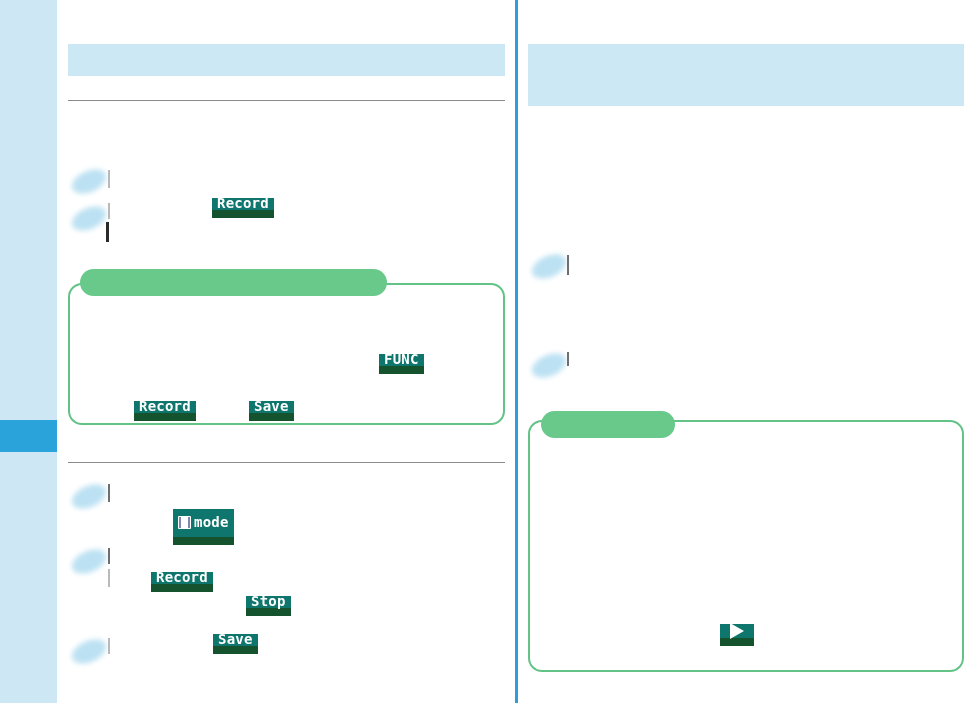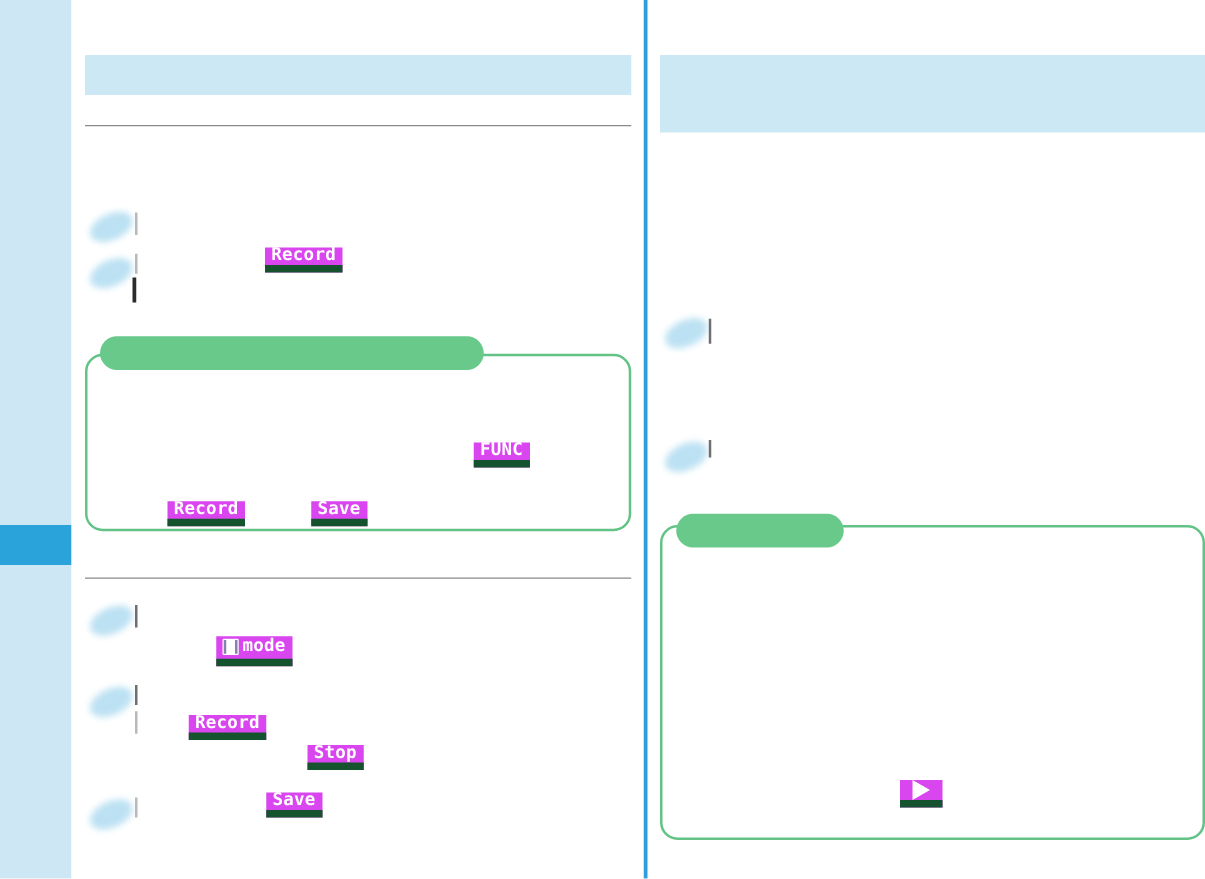--- a/index.html
+++ b/index.html
@@ -88,29 +88,29 @@
   .tick.dim { background: #b9b9b9; }
   .tick.dark { background: #2b2b2b; width: 3px; }
 
   
   .badge {
     position: absolute;
     display: inline-flex;
     align-items: center;
     justify-content: center;
     gap: 2px;
-    background: #d946ef;
+    background: #0f766e;
     color: #ffffff;
     font-family: "DejaVu Sans Mono", monospace;
     font-size: 14px;
     font-weight: bold;
     letter-spacing: .2px;
     padding: 1px 5px 2px 5px;
     box-sizing: border-box;
-    border-bottom: 6px solid #14532d;
+    border-bottom: 8px solid #14532d;
     white-space: nowrap;
     line-height: 1.15;
   }
   .badge.icononly { padding: 2px 10px; }
 
   .film-icon {
     display: inline-block;
     width: 13px;
     height: 13px;
     position: relative;
@@ -189,21 +189,21 @@
   <div class="badge" style="left:379px; top:354px; height:20px;">FUNC</div>
   <div class="badge" style="left:134px; top:401px; height:20px;">Record</div>
   <div class="badge" style="left:249px; top:401px; height:20px;">Save</div>
 
   <div class="hrule" style="left:68px; top:462px; width:437px;"></div>
 
   <div class="bullet" style="left:68px; top:483px;">
       <i></i>
     </div>
   <div class="tick" style="left:108px; top:484px; height:18px;"></div>
-  <div class="badge" style="left:173px; top:509px; height:24px;">
+  <div class="badge" style="left:173px; top:509px; height:36px;">
     <span class="film-icon"></span>
     <span>mode</span>
   </div>
 
   <div class="bullet" style="left:68px; top:548px;">
       <i></i>
     </div>
   <div class="tick" style="left:108px; top:548px; height:16px;"></div>
   <div class="tick dim" style="left:108px; top:569px; height:18px;"></div>
   <div class="badge" style="left:151px; top:572px; height:20px;">Record</div>

